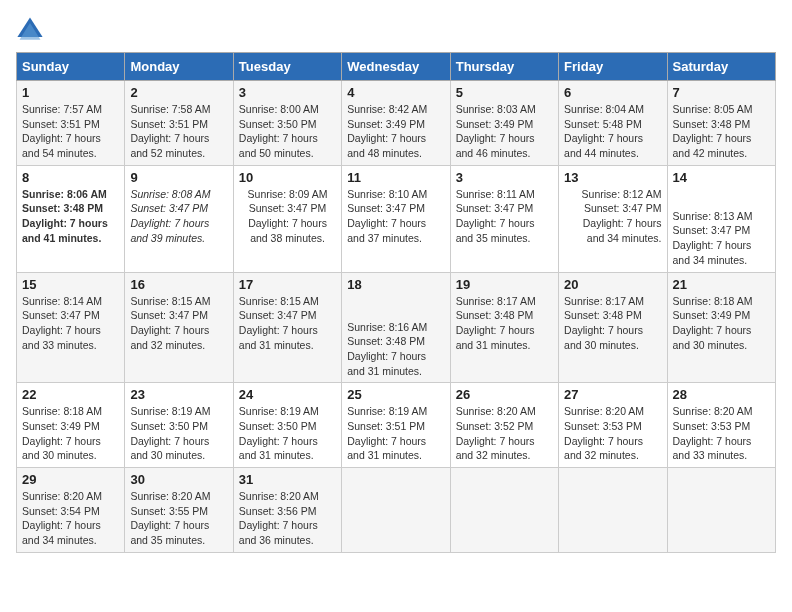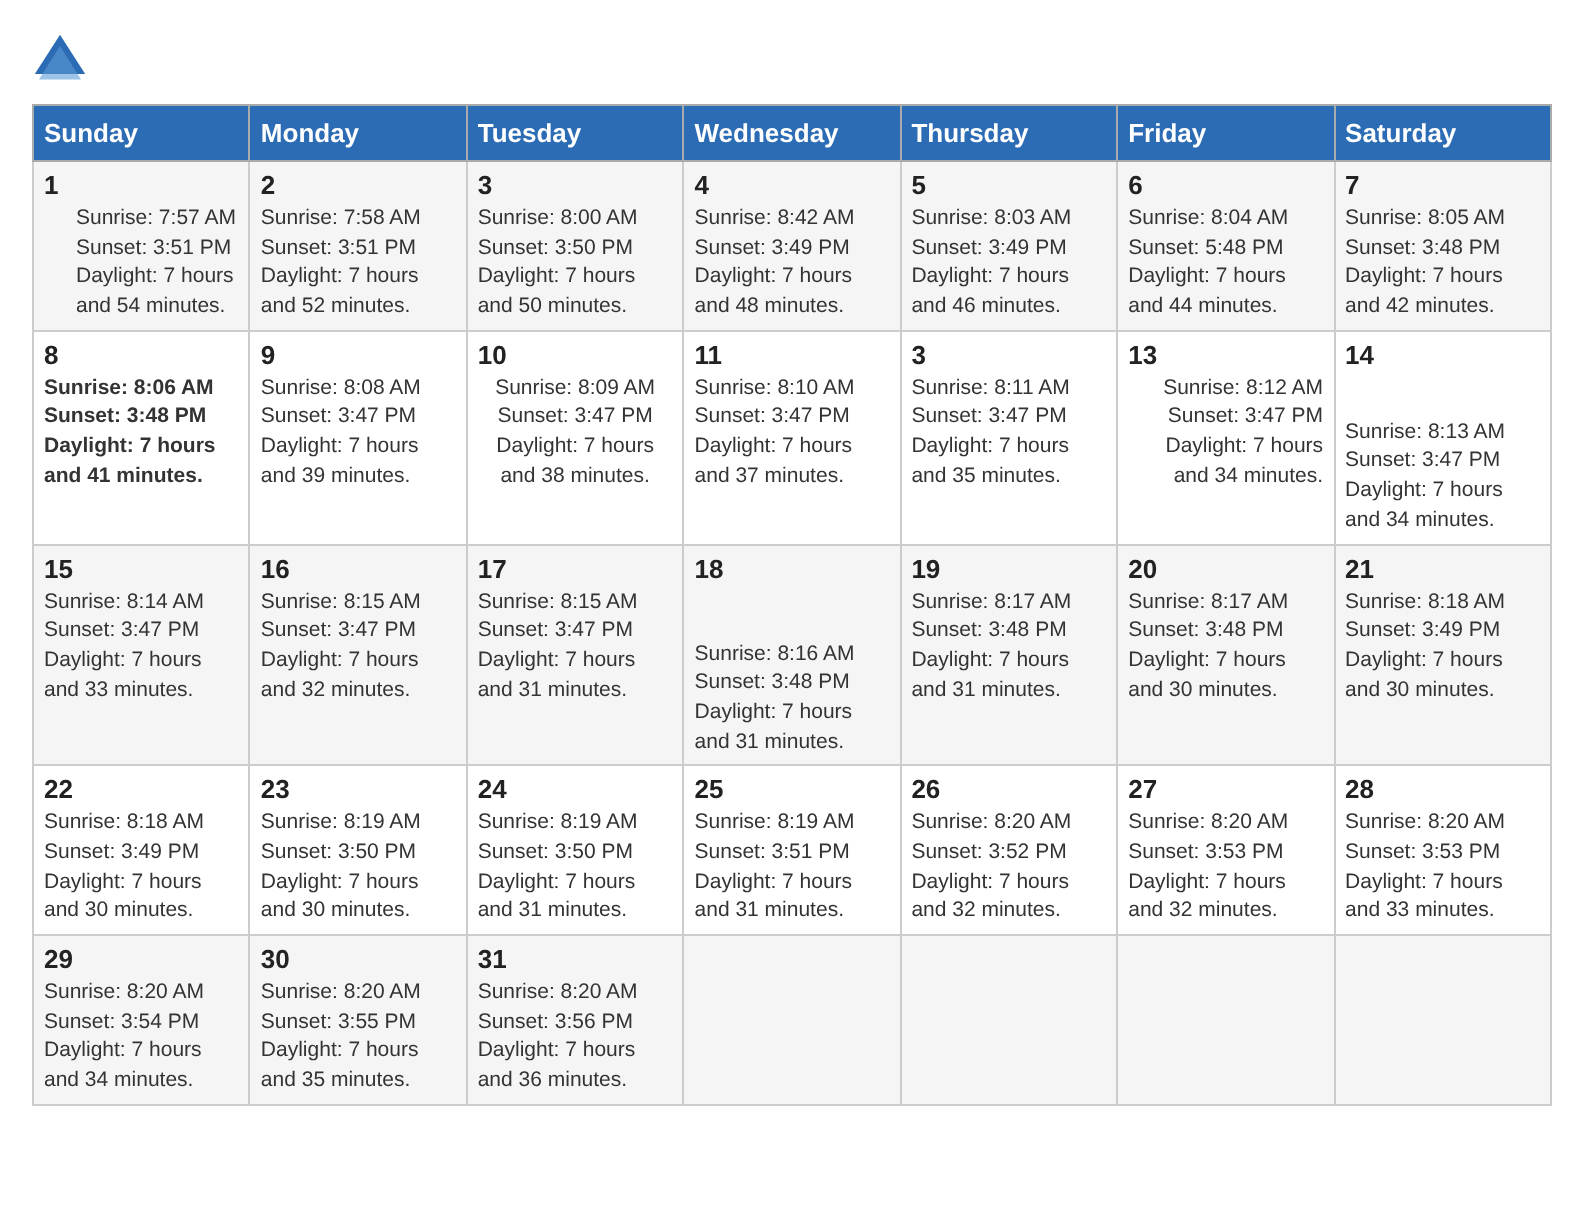--- a/index.html
+++ b/index.html
@@ -125,21 +125,21 @@
         <th>Wednesday</th>
         <th>Thursday</th>
         <th>Friday</th>
         <th>Saturday</th>
       </tr>
   </thead>
   <tbody id="calendar-body">
   <tr>
         <td>
           <span class="day-number">1</span>
-          <div class="day-detail" style="white-space: pre-line; margin-left: 16px;">Sunrise: 7:57 AM
+          <div class="day-detail" style="white-space: pre-line;">Sunrise: 7:57 AM
 Sunset: 3:51 PM
 Daylight: 7 hours and 54 minutes.</div>
         </td>
         <td>
           <span class="day-number">2</span>
           <div class="day-detail" style="white-space: pre-line;">Sunrise: 7:58 AM
 Sunset: 3:51 PM
 Daylight: 7 hours and 52 minutes.</div>
         </td>
         <td>
@@ -175,21 +175,21 @@
       </tr>
       <tr>
         <td>
           <span class="day-number">8</span>
           <div class="day-detail" style="white-space: pre-line; font-weight: bold;">Sunrise: 8:06 AM
 Sunset: 3:48 PM
 Daylight: 7 hours and 41 minutes.</div>
         </td>
         <td>
           <span class="day-number">9</span>
-          <div class="day-detail" style="white-space: pre-line;">Sunrise: 8:08 AM
+          <div class="day-detail" style="white-space: pre-line; font-style: italic;">Sunrise: 8:08 AM
 Sunset: 3:47 PM
 Daylight: 7 hours and 39 minutes.</div>
         </td>
         <td>
           <span class="day-number">10</span>
           <div class="day-detail" style="white-space: pre-line; text-align: center;">Sunrise: 8:09 AM
 Sunset: 3:47 PM
 Daylight: 7 hours and 38 minutes.</div>
         </td>
         <td>

